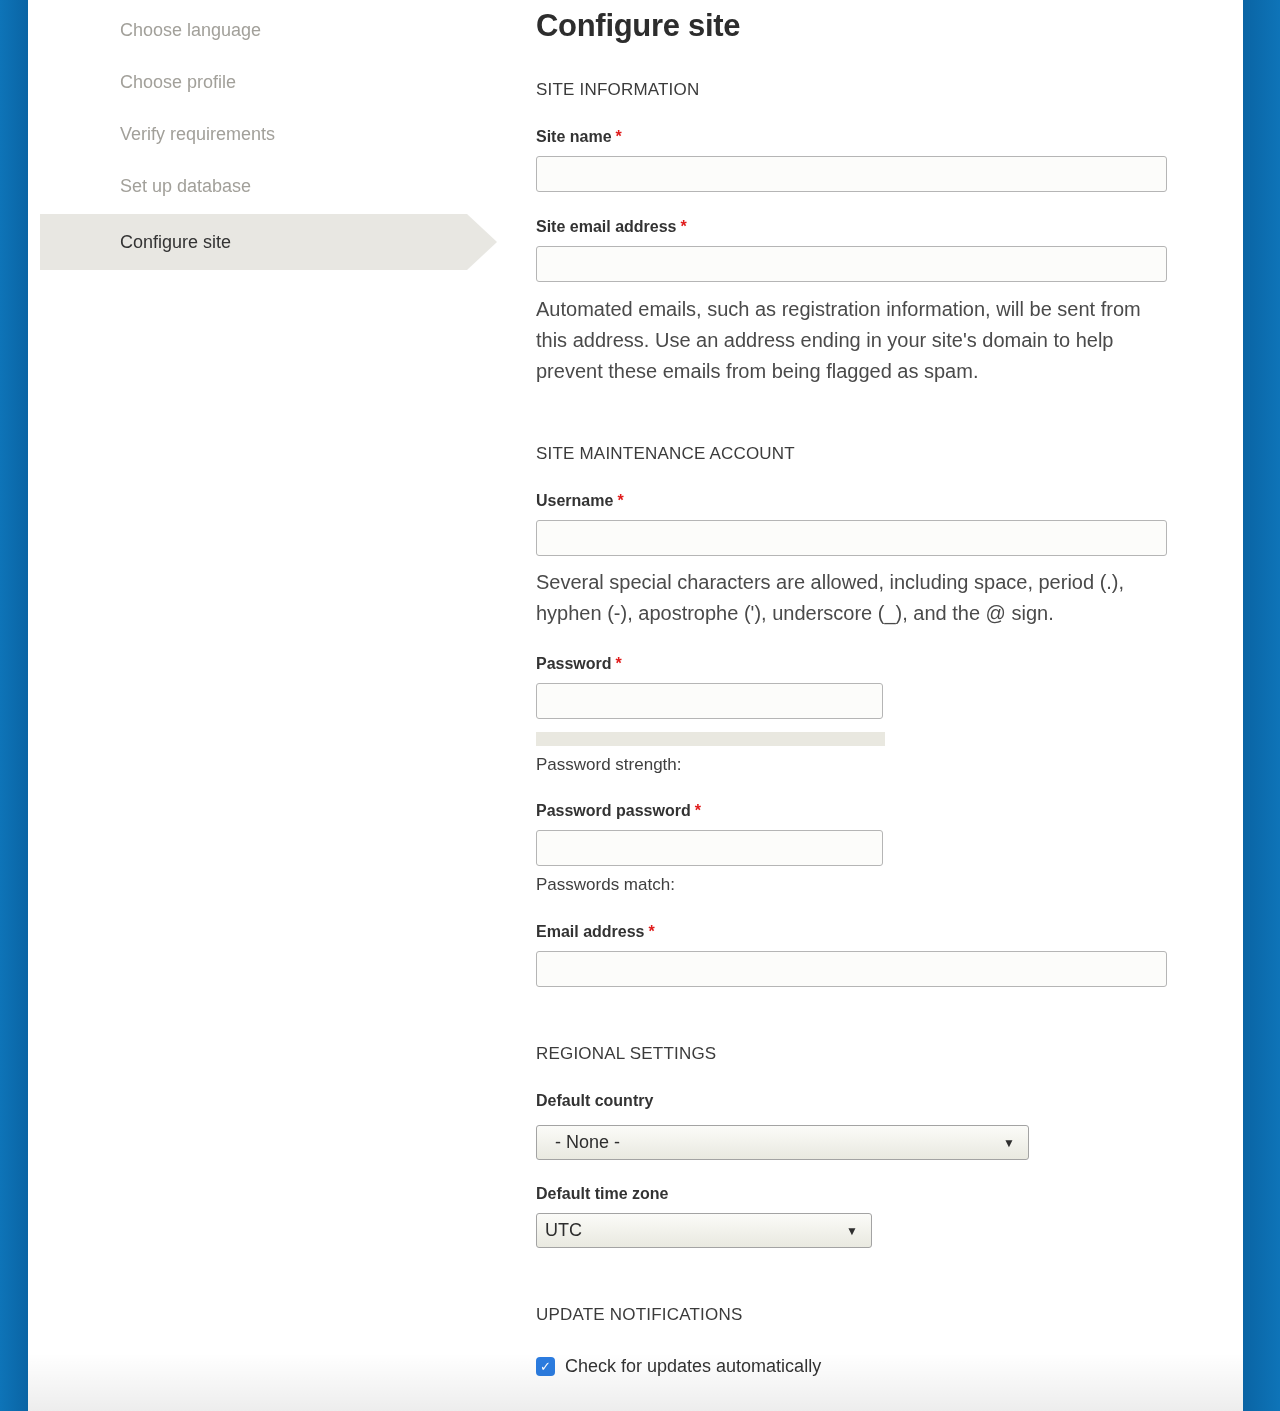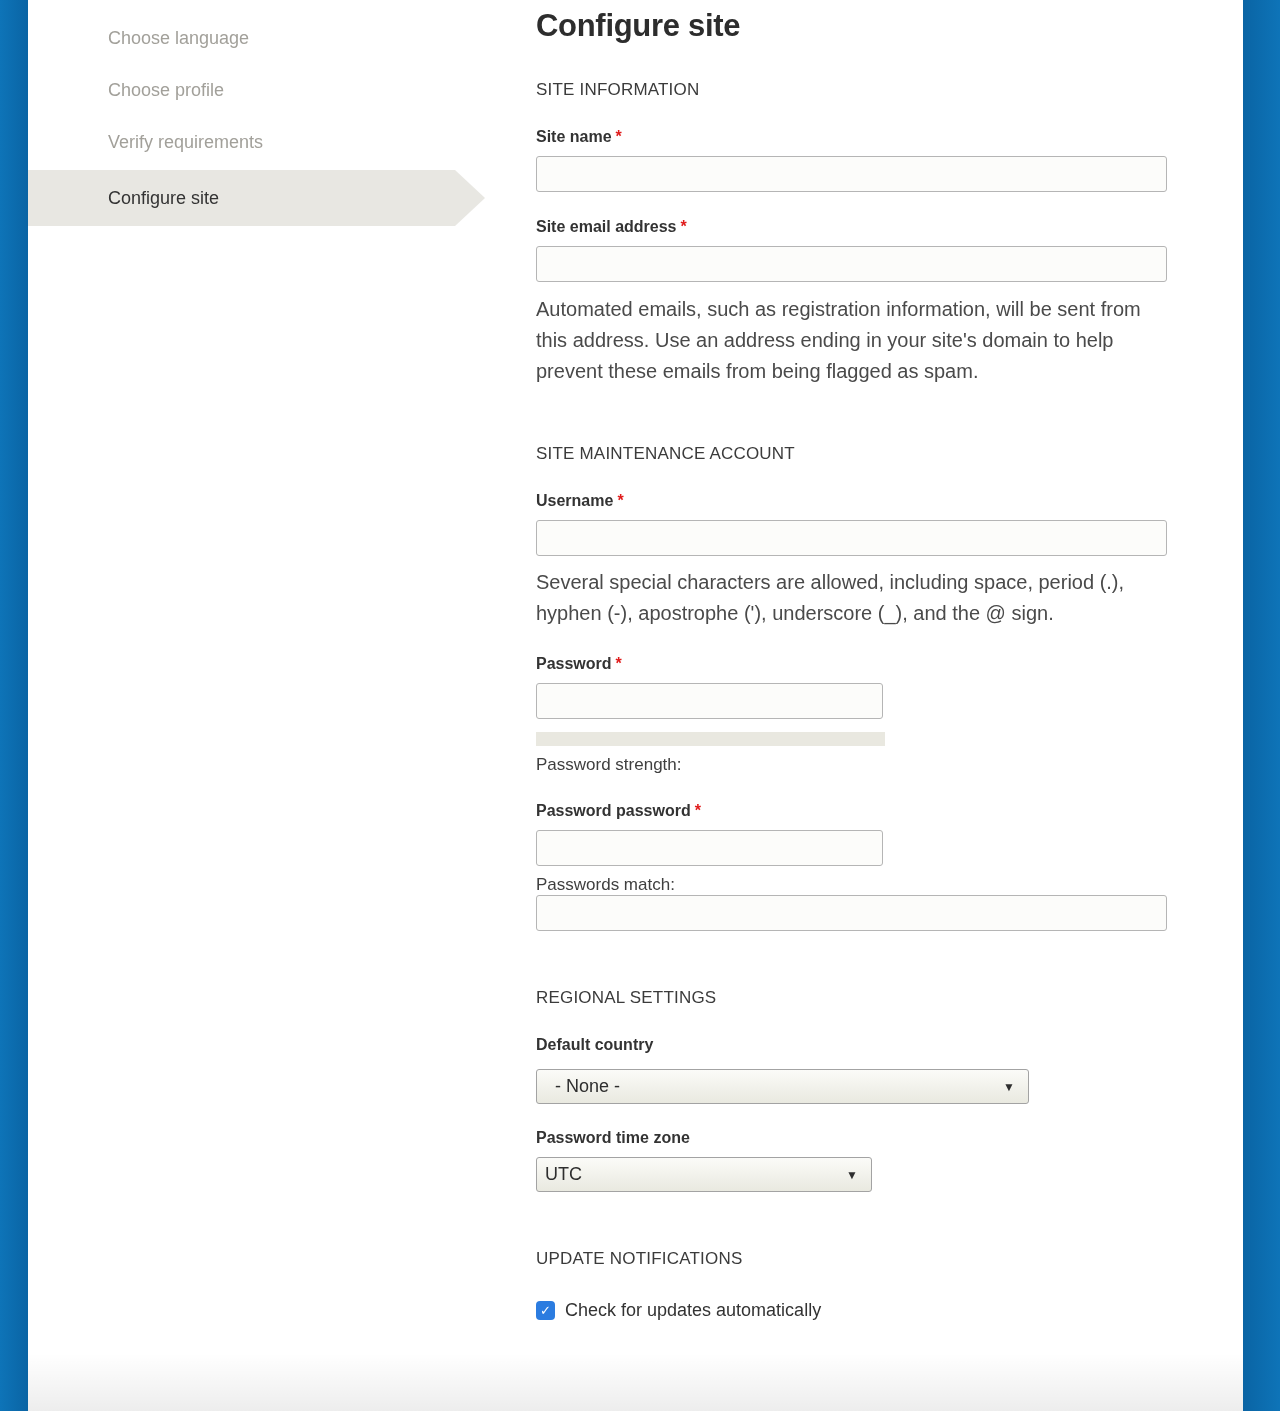--- a/index.html
+++ b/index.html
@@ -22,21 +22,21 @@
     position: absolute; left: 28px; top: 0; width: 1215px; height: 1411px;
     background: #ffffff;
   }
   .card::after {
     content: ""; position: absolute; left: 0; bottom: 0; width: 100%; height: 58px;
     background: linear-gradient(rgba(0,0,0,0), rgba(0,0,0,0.07));
     pointer-events: none;
   }
 
   
-  .sidebar { position: absolute; left: 0; top: 0; width: 490px; padding-top: 12px; }
+  .sidebar { position: absolute; left: 12px; top: 0; width: 490px; padding-top: 4px; }
   .step {
     height: 52px; display: flex; align-items: center;
     padding-left: 80px; font-size: 18px; color: #a2a09a;
     cursor: default; white-space: nowrap;
   }
   .step.active {
     height: 56px; width: 427px; margin-top: 2px;
     background: #e8e7e2; color: #333; position: relative;
   }
   .step.active .arrow-tip {
@@ -110,20 +110,21 @@
 
 <div class="bar-left"></div>
 <div class="bar-right"></div>
 
 <div class="card">
 
   <div class="sidebar">
     <div class="step">Choose language</div>
     <div class="step">Choose profile</div>
     <div class="step">Verify requirements</div>
+    <div class="step">Set up database</div>
     <div class="step active">
       <span>Configure site</span>
       <span class="arrow-tip"></span>
     </div>
   </div>
 
   <div class="main">
 
     <h1 class="page-title">Configure site</h1>
 
@@ -154,31 +155,34 @@
     <input class="text-input w-password" type="password" value="" style="">
     <div class="strength-bar"></div>
     <div class="hint">Password strength:</div>
 
     <label class="field-label" style="margin-top:27px;">
       <span>Password password</span><span class="req">*</span>
     </label>
     <input class="text-input w-password" type="password" value="" style="">
     <div class="hint">Passwords match:</div>
 
+    <label class="field-label">
+      <span>Email address</span><span class="req">*</span>
+    </label>
     <input class="text-input" type="text" value="" style="">
 
     <div class="section-title mt-sec">REGIONAL SETTINGS</div>
 
     <label class="field-label">Default country</label>
     <div class="select w-country">
       <span>- None -</span>
       <span class="arrow">▼</span>
     </div>
 
-    <label class="field-label" style="margin-top:25px;">Password time zone</label>
+    <label class="field-label" style="margin-top:25px;">Default time zone</label>
     <div class="select w-timezone">
       <span>UTC</span>
       <span class="arrow">▼</span>
     </div>
 
     <div class="section-title mt-sec">UPDATE NOTIFICATIONS</div>
 
     <div class="cb-row first">
       <span class="checkbox">
         <span class="check">✓</span>

